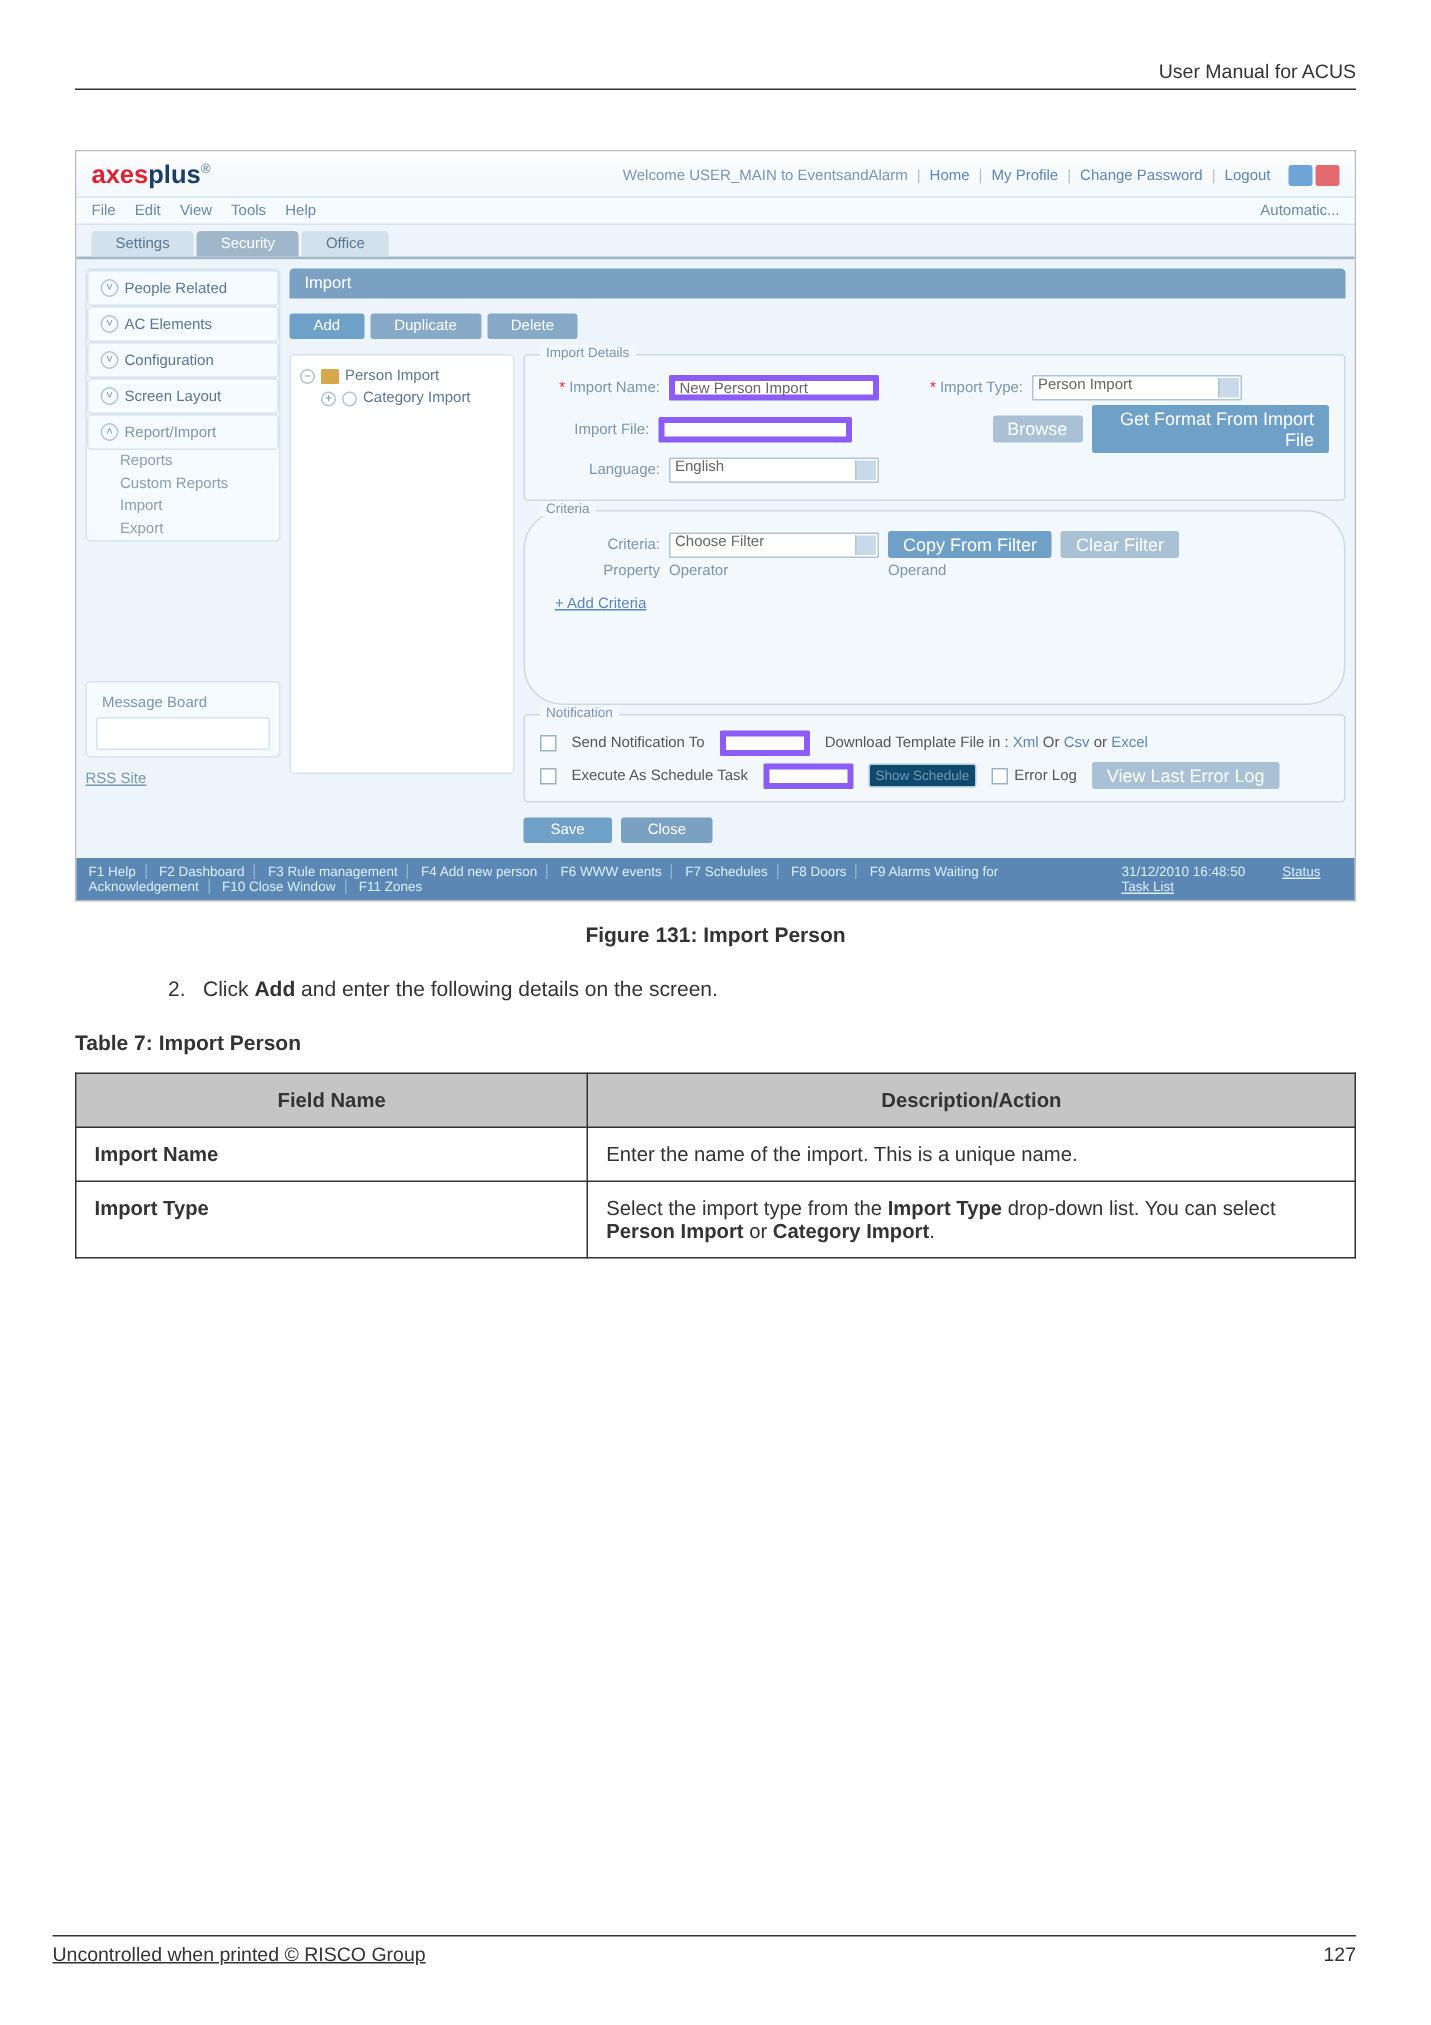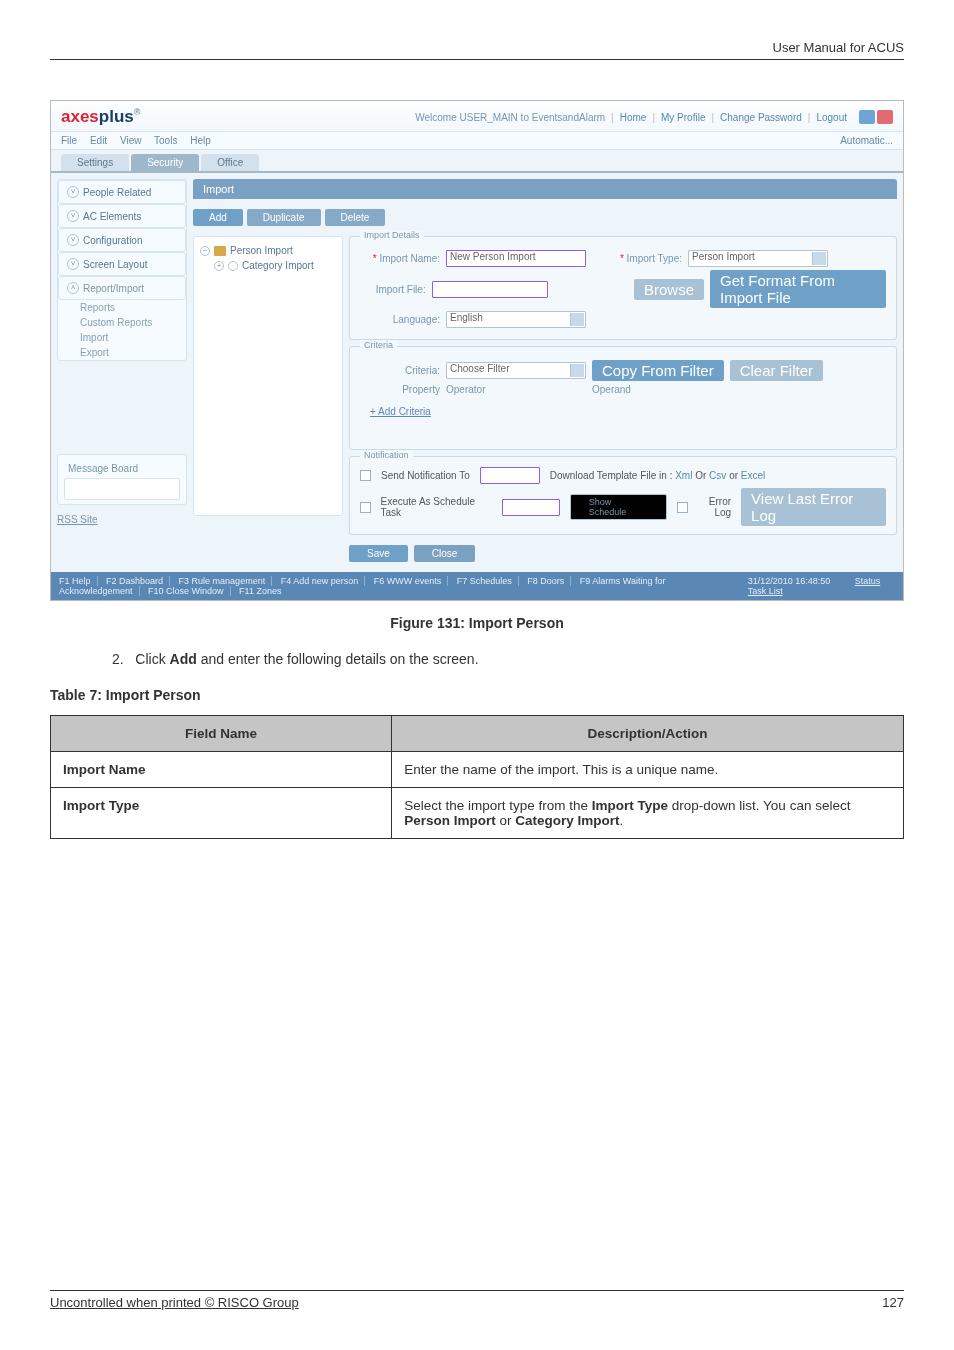--- a/index.html
+++ b/index.html
@@ -75,26 +75,26 @@
     }
     .tree-item { color: #5a7890; font-size: 10px; padding: 2px 0; display: flex; align-items: center; gap: 4px; }
     .tree-item .ico { width: 12px; height: 10px; background: #d6a74b; border-radius: 1px; display: inline-block; }
     .tree-item .plus { width: 10px; height: 10px; border: 1px solid #b0c4d4; border-radius: 50%; text-align: center; line-height: 8px; font-size: 8px; color: #7a96ac; }
     .form-area { flex: 1; display: flex; flex-direction: column; gap: 6px; }
     .fieldset { border: 1px solid #cbd9e3; border-radius: 3px; padding: 10px 10px 8px 10px; background: #f3f8fc; position: relative; }
     .fieldset .legend { position: absolute; top: -7px; left: 10px; background: #f3f8fc; padding: 0 4px; color: #7a96ac; font-size: 9px; }
     .frow { display: flex; align-items: center; gap: 6px; margin: 3px 0; }
     .flabel { width: 80px; color: #7a96ac; text-align: right; font-size: 10px; }
     .flabel.req::before { content: "* "; color: #d23; }
-    .finput { width: 140px; height: 17px; border: 1px solid #8b5cf6; background: #fff; border-radius: 1px; font-size: 10px; padding: 0 3px; color: #666; }
+    .finput { width: 140px; height: 17px; border: 4px solid #8b5cf6; background: #fff; border-radius: 1px; font-size: 10px; padding: 0 3px; color: #666; }
     .fselect { width: 140px; height: 17px; border: 1px solid #b0c4d4; background: #fff; border-radius: 1px; position: relative; font-size: 10px; padding: 0 3px; color: #666; }
     .fselect::after { content: ""; position: absolute; right: 1px; top: 1px; width: 13px; height: 13px; background: #c8daea; border-left: 1px solid #b0c4d4; }
-    .btn-sm { padding: 2px 10px; background: #6fa0c8; color: #fff; border-radius: 2px; font-size: 15px; display: inline-block; }
+    .btn-sm { padding: 2px 10px; background: #6fa0c8; color: #fff; border-radius: 2px; font-size: 12px; display: inline-block; text-align: right; }
     .btn-sm.dim { background: #a9c1d4; }
-    .btn-outline { padding: 2px 18px; background: #000000; border: 1px solid #b0c4d4; color: #7a96ac; border-radius: 2px; font-size: 9px; display: inline-block; }
+    .btn-outline { padding: 2px 4px; background: #0c4a6e; border: 1px solid #b0c4d4; color: #7a96ac; border-radius: 2px; font-size: 9px; display: inline-block; }
     .addcrit { color: #5a87b3; text-decoration: underline; font-size: 10px; margin: 8px 0 0 10px; display: inline-block; }
     .notif-row { display: flex; align-items: center; gap: 10px; }
     .chk { width: 11px; height: 11px; border: 1px solid #9ab2c4; background: #fff; display: inline-block; }
     .dl-links a { color: #5a87b3; text-decoration: none; font-size: 10px; }
     .btnbar { display: flex; justify-content: flex-start; gap: 6px; padding: 4px 0; }
     .btn-act { padding: 3px 18px; background: #6fa0c8; color: #fff; border-radius: 2px; font-size: 10px; }
     .btn-act.close { background: #7aa0c2; }
     .fkeybar {
       background: #5a87b3; color: #def; padding: 4px 8px;
       display: flex; justify-content: space-between; font-size: 9px;
@@ -102,21 +102,21 @@
     .fkeybar .left span { margin-right: 6px; padding-right: 6px; border-right: 1px solid #8ab0d0; }
     .fkeybar .left span:last-child { border-right: none; }
     .fkeybar .right span { margin-left: 22px; }
     .figure-caption { text-align: center; font-weight: bold; margin: 14px 0 20px 0; font-size: 14px; }
     .step { margin: 0 0 20px 62px; font-size: 14px; }
     .table-caption { text-align: left; font-weight: bold; margin: 20px 0 12px 0; font-size: 14px; }
     table.doc { width: 100%; border-collapse: collapse; margin-bottom: 20px; }
     table.doc th, table.doc td { border: 1px solid #333; padding: 10px 12px; text-align: left; vertical-align: top; font-size: 13.5px; }
     table.doc thead th { background: #c5c5c5; font-weight: bold; text-align: center; }
     table.doc tbody td:first-child { font-weight: bold; width: 40%; }
-    .footer { position: absolute; bottom: 40px; left: 50px; right: 50px; display: flex; justify-content: space-between; border-top: 1px solid #333; padding-top: 4px; font-size: 13px; }
+    .footer { position: absolute; bottom: 40px; left: 35px; right: 50px; display: flex; justify-content: space-between; border-top: 1px solid #333; padding-top: 4px; font-size: 13px; }
   </style>
 </head>
 <body>
 
 <div class="page">
   <div class="header-right">User Manual for ACUS</div>
   <div class="header-line"></div>
 
   <div class="screenshot">
     <div class="app-titlebar">
@@ -222,21 +222,21 @@
                 <div class="finput"></div>
                 <div style="width:90px;"></div>
                 <span class="btn-sm dim">Browse</span>
                 <span class="btn-sm">Get Format From Import File</span>
               </div>
               <div class="frow">
                 <div class="flabel">Language:</div>
                 <div class="fselect">English</div>
               </div>
             </div>
-            <div class="fieldset" style="height:104px;">
+            <div class="fieldset" style="height:130px;border-radius:26px;">
               <div class="legend">Criteria</div>
               <div class="frow">
                 <div class="flabel">Criteria:</div>
                 <div class="fselect">Choose Filter</div>
                 <span class="btn-sm">Copy From Filter</span>
                 <span class="btn-sm dim">Clear Filter</span>
               </div>
               <div class="frow">
                 <div class="flabel">Property</div>
                 <div style="width:140px;color:#7a96ac;">Operator</div>

